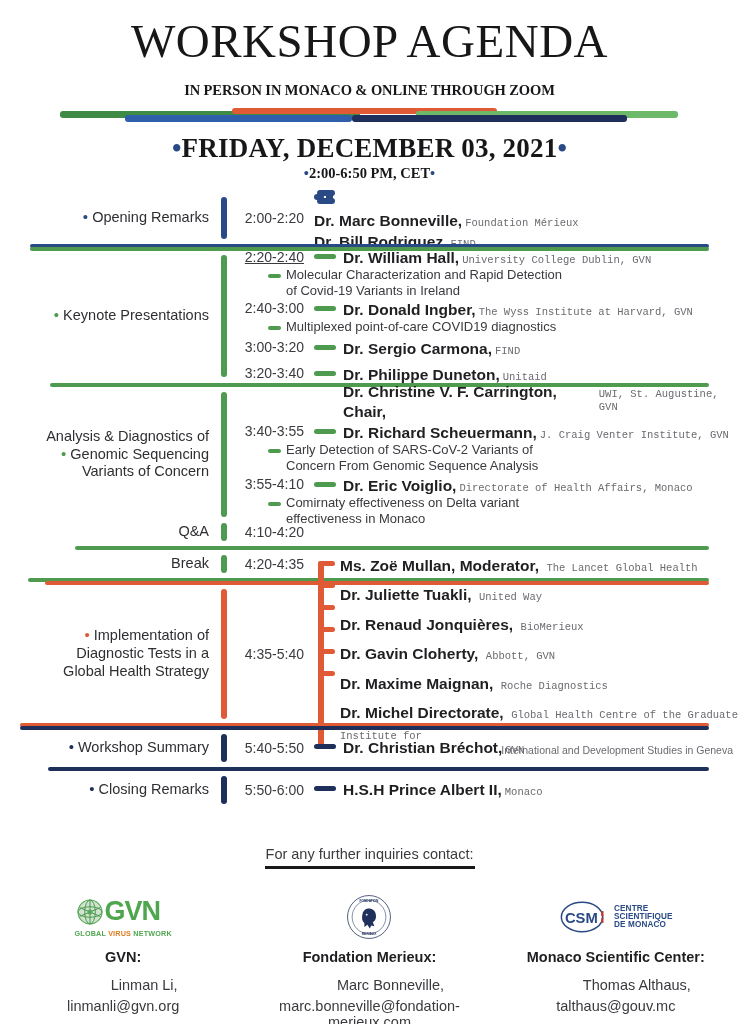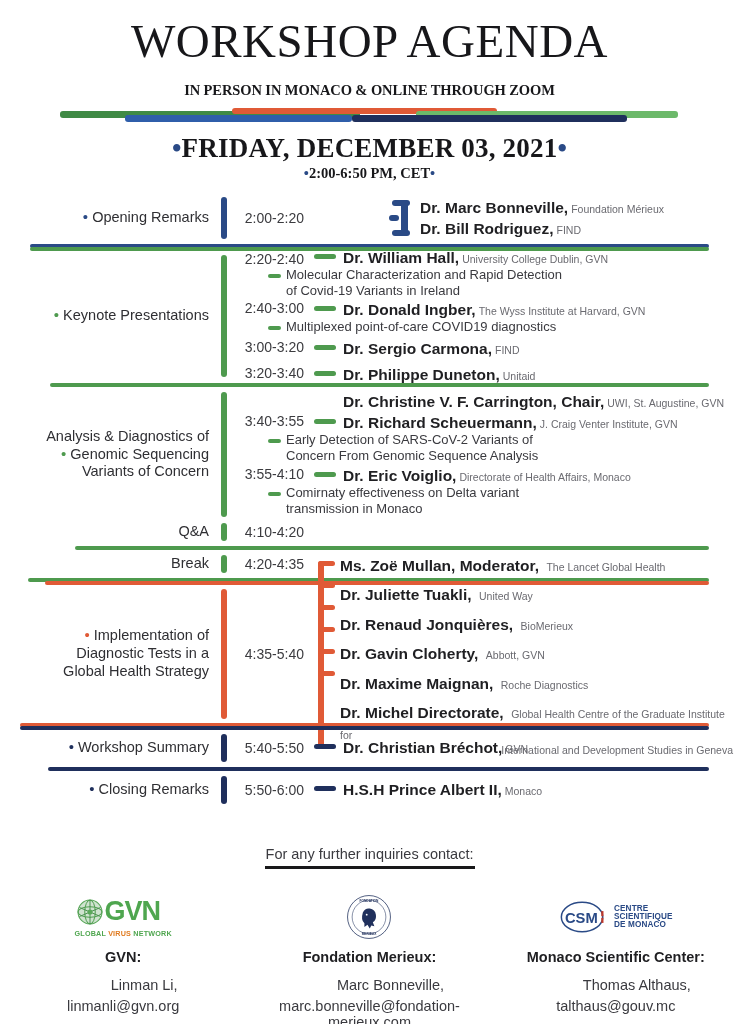--- a/index.html
+++ b/index.html
@@ -103,21 +103,21 @@
   .dash {
     display: inline-block;
     width: 22px; height: 5px; border-radius: 2.5px;
     margin-right: 7px; flex: 0 0 22px;
     position: relative; top: -4px;
   }
   .dash.small { width: 13px; height: 4px; flex: 0 0 13px; margin-right: 5px; }
   .dash.blank { background: transparent; }
 
   .sp-name { font-size: 15.5px; font-weight: bold; color: #1f1f22; }
-  .sp-aff  { font-size: 10.5px; color: #6a6a70; margin-left: 3px; }
+  .sp-aff  { font-size: 10.5px; color: #6a6a70; margin-left: 3px; font-family: Liberation Mono, monospace; }
   .talk    { font-size: 13px; color: #3a3a3f; line-height: 1.22; }
   .talk-indent { padding-left: 38px; }
   .aff-2nd { font-size: 10.5px; color: #6a6a70; text-align: right; padding-right: 6px; line-height:1.15;}
 
   
   .sep { position: relative; height: 7px; }
   .sep i { position: absolute; left: 0; border-radius: 2px; display:block; }
 
   
   .bracket-c {
@@ -186,21 +186,21 @@
       <div class="col-label">
         <div><span class="bullet" style="color:#2a4a86;">•</span>
           <span>Opening Remarks</span></div>
       </div>
       <div class="col-bar">
         <div class="vbar" style="background:#2a4a86;"></div>
       </div>
       <div class="col-time">
         <div>2:00-2:20</div>
       </div>
-      <div class="col-body" style="flex-direction:row; align-items:stretch;">
+      <div class="col-body" style="flex-direction:column; align-items:stretch;">
         <div class="bracket-c">
           <i class="stub" style="background:#2a4a86;"></i>
           <i class="v" style="background:#2a4a86;"></i>
           <i class="h t" style="background:#2a4a86;"></i>
           <i class="h b" style="background:#2a4a86;"></i>
         </div>
         <div style="display:flex;flex-direction:column;justify-content:center;">
           <div class="speaker-line" style="padding:1px 0;">
             <span class="sp-name">Dr. Marc Bonneville,</span>
             <span class="sp-aff">Foundation Mérieux</span>
@@ -222,21 +222,21 @@
       <div class="col-label">
         <div><span class="bullet" style="color:#4e9a4e;">•</span>
           <span>Keynote Presentations</span></div>
       </div>
       <div class="col-bar">
         <div class="vbar" style="background:#4e9a4e;"></div>
       </div>
       <div style="flex:1 1 auto; display:flex; flex-direction:column; justify-content:center; padding:2px 0;">
 
         <div style="display:flex;">
-          <div class="col-time" style="justify-content:flex-end;">
+          <div class="col-time" style="justify-content:center;text-decoration:underline;">
             <div>2:20-2:40</div>
           </div>
           <div class="col-body">
             <div class="speaker-line">
               <i class="dash" style="background:#4e9a4e;"></i>
               <span class="sp-name">Dr. William Hall,</span>
               <span class="sp-aff">University College Dublin, GVN</span>
             </div>
           </div>
         </div>
@@ -344,21 +344,21 @@
             <div class="speaker-line">
               <i class="dash" style="background:#4e9a4e;"></i>
               <span class="sp-name">Dr. Eric Voiglio,</span>
               <span class="sp-aff">Directorate of Health Affairs, Monaco</span>
             </div>
           </div>
         </div>
         <div class="talk talk-indent" style="display:flex;">
           <i class="dash small" style="background:#4e9a4e;top:7px;"></i>
           <span><span>Comirnaty effectiveness on Delta variant</span><br>
-          <span>transmission in Monaco</span></span>
+          <span>effectiveness in Monaco</span></span>
         </div>
       </div>
     </div>
 
     <div class="row" style="height:24px;">
       <div class="col-label">
         <div>Q&amp;A</div>
       </div>
       <div class="col-bar">
         <div class="vbar" style="background:#4e9a4e;"></div>

